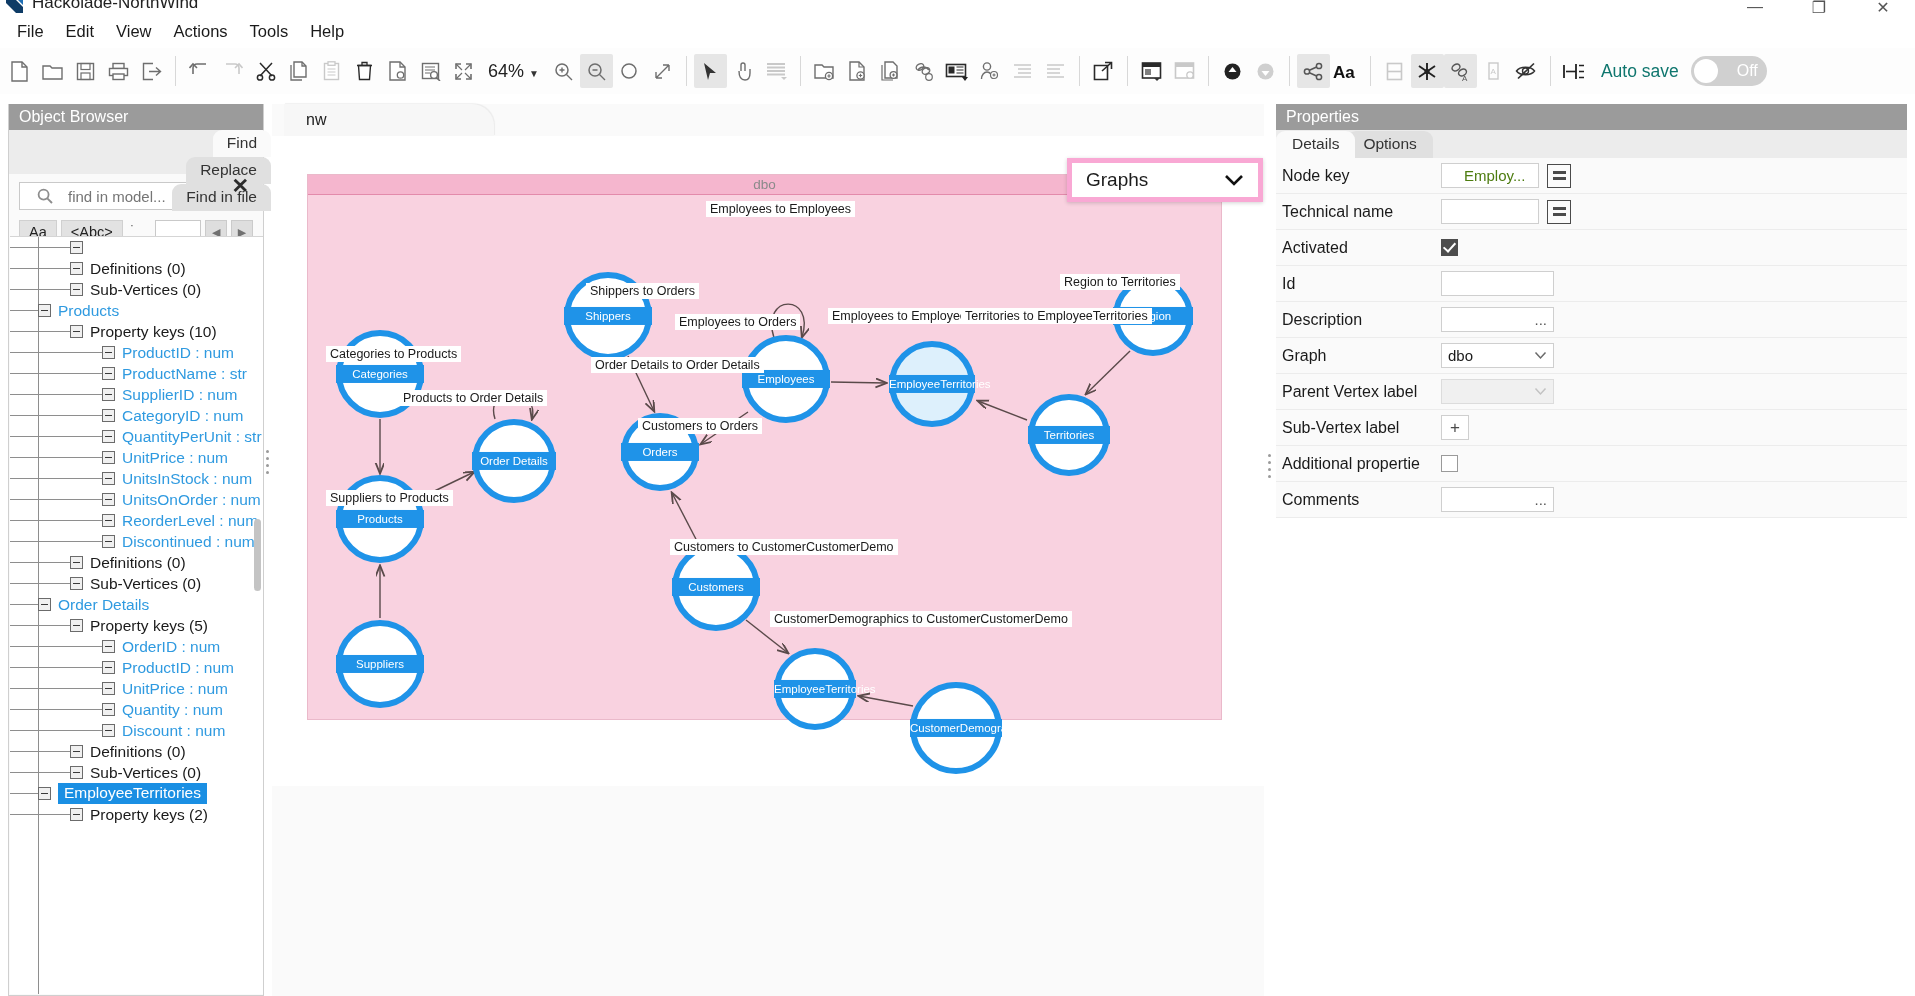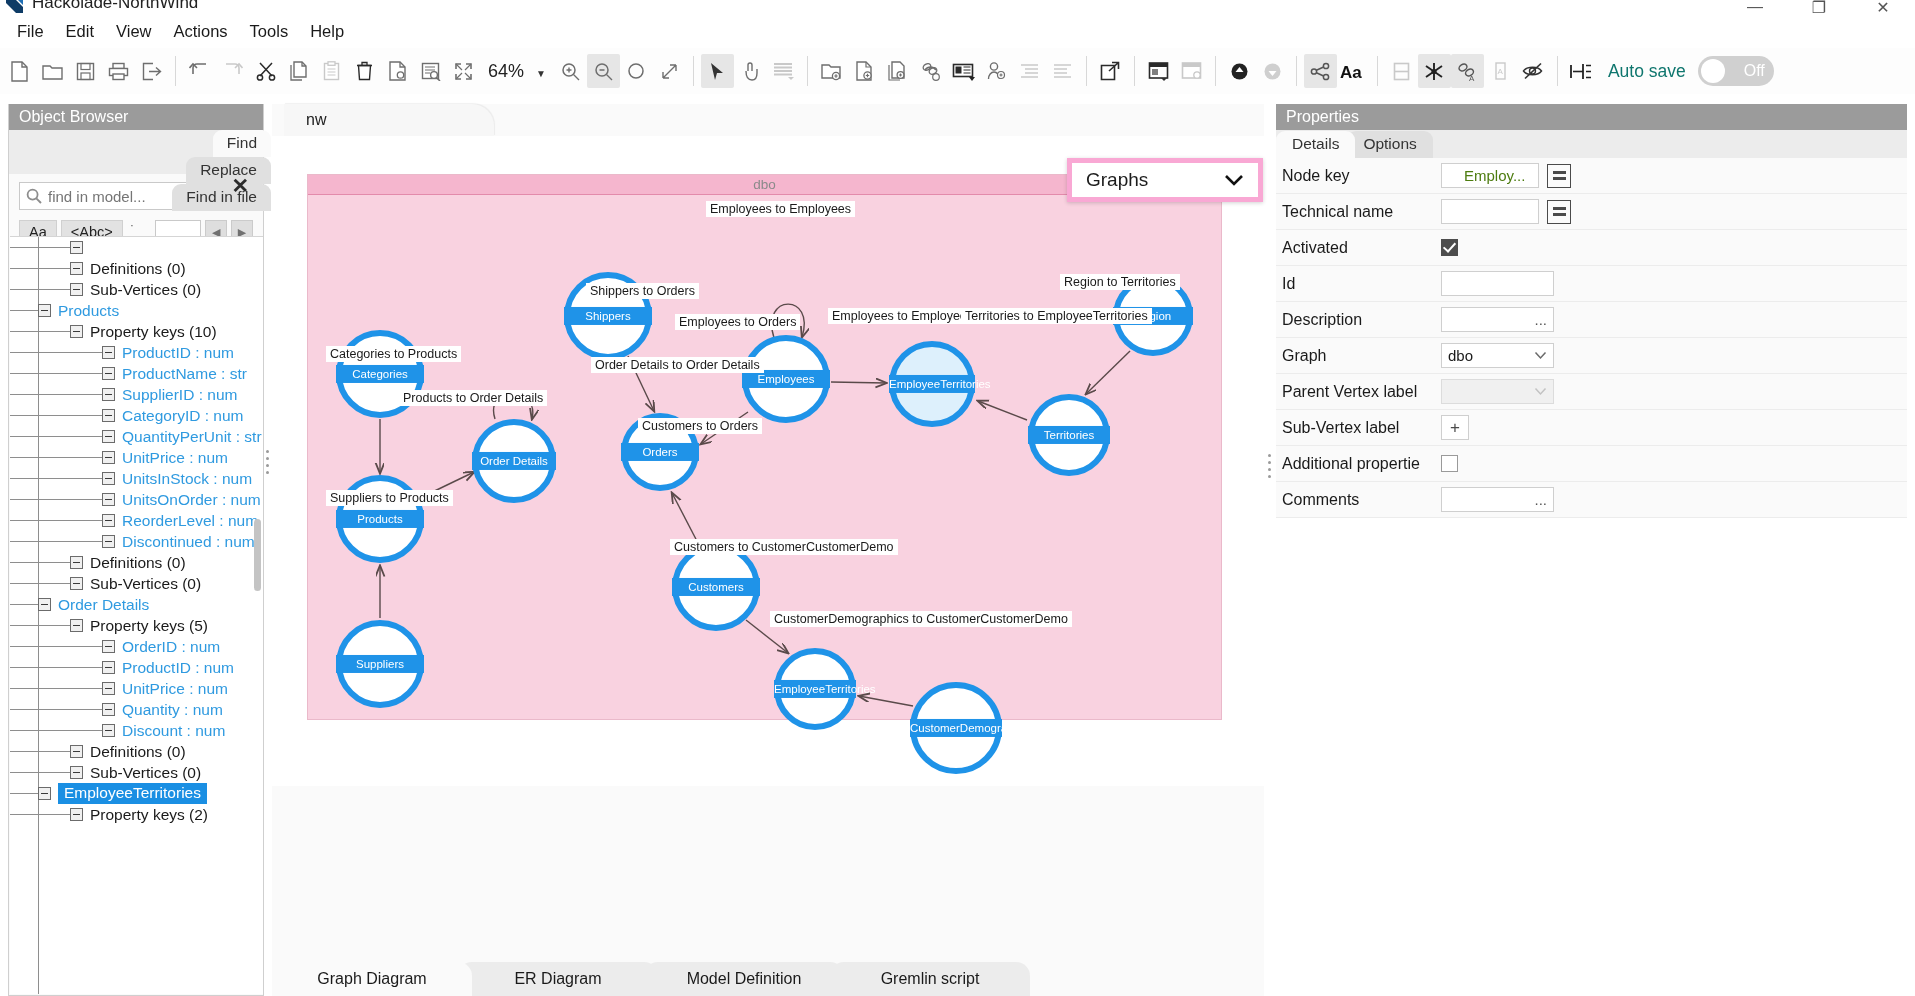--- a/index.html
+++ b/index.html
@@ -45,21 +45,21 @@
   }
   .tb-btn {
     width: 33px; height: 34px; display: flex; align-items: center; justify-content: center;
     color: #6e6e6e; position: relative; flex: none;
   }
   .tb-btn.dim { color: #c9c9c9; }
   .tb-btn.dark { color: #2a2a2a; }
   .tb-btn.active { background: #e6e6e6; border-radius: 2px; }
   .tb-sep { width: 1px; height: 30px; background: #d8d8d8; margin: 0 7px; flex: none; }
   .tb-zoom {
-    display: flex; align-items: flex-end; gap: 12px; padding: 0 8px; flex: none;
+    display: flex; align-items: flex-end; gap: 5px; padding: 0 8px; flex: none;
   }
   .tb-zoom .zval { font-size: 18px; color: #222; }
   .tb-zoom .zcar { font-size: 10px; color: #333; margin-bottom: 3px; }
   .autosave-label { font-size: 17.5px; color: #0f766e; margin-left: 10px; white-space: nowrap; }
   .toggle {
     margin-left: 12px; width: 76px; height: 30px; border-radius: 15px;
     background: #d0d0d0; position: relative; display: flex; align-items: center;
   }
   .toggle .knob {
     position: absolute; left: 3px; width: 24px; height: 24px; border-radius: 50%;
@@ -82,21 +82,21 @@
   .ob-tabs { display: flex; height: 44px; background: #ececec; align-items: flex-end; flex-direction: column; }
   .ob-tab {
     font-size: 15.5px; color: #333; padding: 4px 14px 5px 14px;
     background: #e0e0e0; border-top-left-radius: 9px; border-top-right-radius: 9px;
     margin-right: -8px; position: relative;
   }
   .ob-tab.active { background: #fafafa; z-index: 3; }
   .ob-find-area { background: #fafafa; padding: 8px 10px 6px 10px; }
   .ob-search {
     display: flex; align-items: center; height: 28px; background: #fff;
-    border: 1px solid #c9c9c9; padding: 0 6px;
+    border: 1px solid #c9c9c9; padding: 0 17px; gap: 9px;
   }
   .ob-search .sic { color: #8d8d8d; margin-right: 6px; }
   .ob-search input {
     border: none; outline: none; font-size: 15px; color: #9a9a9a;
     font-family: "Liberation Sans", sans-serif; width: 100%; background: transparent;
   }
   .ob-opts { display: flex; align-items: center; gap: 4px; margin-top: 7px; }
   .ob-opt {
     background: #e2e2e2; border: 1px solid #d0d0d0; font-size: 14.5px; color: #222;
     padding: 2px 9px; height: 25px; display: flex; align-items: center;
@@ -884,26 +884,20 @@
           <div class="edgelbl" style="left: 253px; top: 182px; margin-left: 30px;">Order Details to Order Details</div>
           <div class="edgelbl" style="left: 91px; top: 215px;">Products to Order Details</div>
           <div class="edgelbl" style="left: 18px; top: 315px;">Suppliers to Products</div>
           <div class="edgelbl" style="left: 330px; top: 243px;">Customers to Orders</div>
           <div class="edgelbl" style="left: 362px; top: 364px;">Customers to CustomerCustomerDemo</div>
           <div class="edgelbl" style="left: 462px; top: 436px;">CustomerDemographics to CustomerCustomerDemo</div>
         </div>
     </div>
   </div>
 
-  <div class="bottom-tabs">
-    <div class="btab active">Graph Diagram</div>
-    <div class="btab">ER Diagram</div>
-    <div class="btab">Model Definition</div>
-    <div class="btab">Gremlin script</div>
-  </div>
 </div>
 
 <div class="props">
   <div class="props-grip">
       <i></i>
       <i></i>
       <i></i>
       <i></i>
     </div>
   <div class="props-header">Properties</div>

